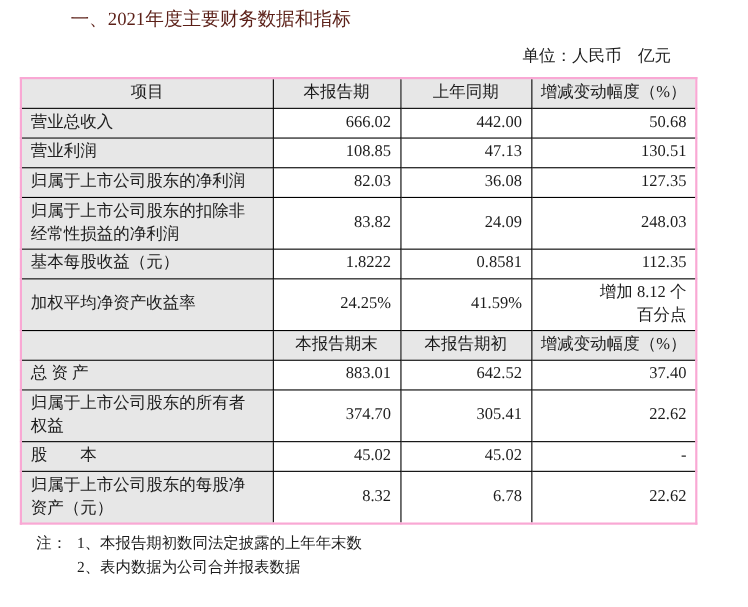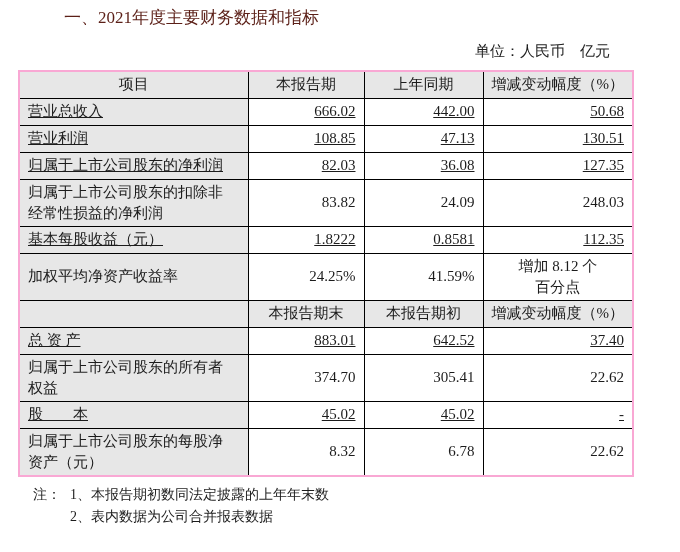--- a/index.html
+++ b/index.html
@@ -45,27 +45,27 @@
     vertical-align: middle;
     overflow: hidden;
   }
   td.lbl {
     background: #e7e7e7;
     text-align: left;
     padding-left: 6px;
     white-space: pre-line;
   }
   td.num { text-align: right; }
-  td.chg { text-align: center; white-space: pre-line; }
+  td.chg { text-align: right; white-space: pre-line; }
   tr.hdr td {
     background: #e7e7e7;
     text-align: center;
     height: 27px;
   }
-  tr.single td { height: 27px; text-decoration: underline; }
+  tr.single td { height: 27px; }
 
   .notes {
     display: flex;
     align-items: flex-start;
     margin: 7px 0 0 33px;
     font-size: 14px;
   }
   .notes .prefix { flex: 0 0 auto; line-height: 22px; }
   .notes .note-lines { margin-left: 9px; }
   .notes .note-lines div { line-height: 22px; }

